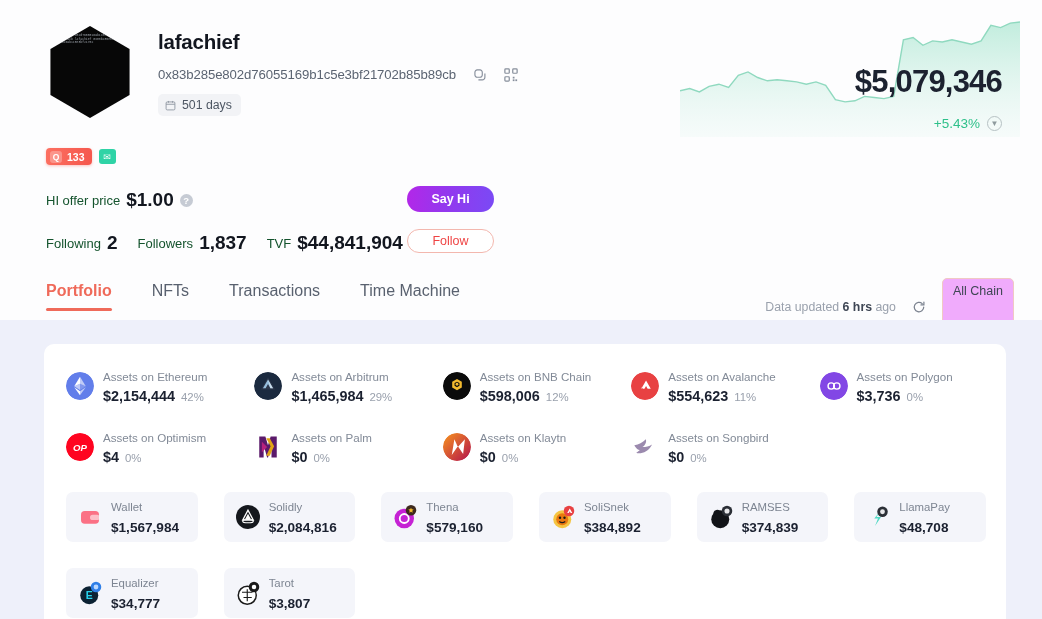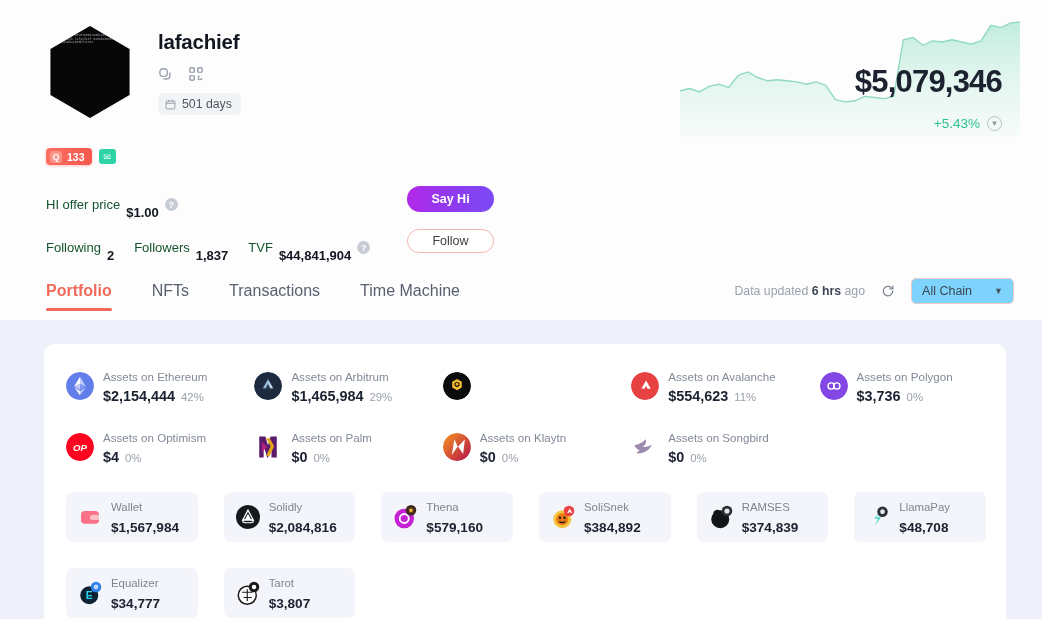--- a/index.html
+++ b/index.html
@@ -66,21 +66,21 @@
   }
   .mail-badge {
     width: 17px; height: 15px; border-radius: 3px;
     background: #2fd3a6; display: inline-flex; align-items: center; justify-content: center;
     color: #fff; font-size: 9px;
   }
 
   
   .offer-row { position: absolute; left: 46px; top: 189px; display: flex; align-items: center; gap: 6px; font-size: 13px; }
   .label-muted { color: #14532d; }
-  .val-strong { color: #12161f; font-weight: bold; font-size: 13px; margin-top: 16px; }
+  .val-strong { color: #12161f; font-weight: bold; font-size: 19px; }
   .qmark {
     width: 13px; height: 13px; border-radius: 50%; background: #c6cbd4; color:#fff;
     font-size: 9.5px; display: inline-flex; align-items: center; justify-content: center;
     font-weight: bold; cursor: pointer;
   }
 
   .stats-row { position: absolute; left: 46px; top: 232px; display: flex; align-items: flex-end; gap: 20px; font-size: 13px; }
   .stat { display: flex; align-items: center; gap: 6px; }
 
   
@@ -88,21 +88,21 @@
     position: absolute; left: 407px; top: 186px;
     width: 87px; height: 26px; border-radius: 13px; border: none;
     background: linear-gradient(95deg,#b327e8 0%,#9338ee 45%,#7a4af5 100%);
     color: #fff; font-size: 12.5px; font-weight: bold; cursor: pointer;
     font-family: "Liberation Sans", sans-serif;
   }
   .btn-follow {
     position: absolute; left: 407px; top: 229px;
     width: 87px; height: 24px; border-radius: 12px;
     background: #fff; border: 1px solid #f3b7ae;
-    color: #404040; font-size: 12.5px; cursor: pointer;
+    color: #ef4444; font-size: 12.5px; cursor: pointer;
     font-family: "Liberation Sans", sans-serif;
   }
 
   
   .value-block { position: absolute; right: 22px; top: 12px; width: 340px; height: 125px; }
   .spark { position: absolute; inset: 0; width: 340px; height: 125px; }
   .value-amt {
     position: absolute; right: 18px; top: 52px;
     font-size: 31px; font-weight: bold; color: #1c2230; letter-spacing: -0.8px;
     text-align: right;
@@ -129,22 +129,22 @@
   .tab.active::after {
     content: ""; position: absolute; left: 0; right: 0; bottom: 0;
     height: 3px; background: #ef6a5a; border-radius: 2px;
   }
   .tabs-right { position: absolute; right: 28px; top: -4px; display: flex; align-items: center; gap: 16px; }
   .updated { font-size: 12.3px; color: #9aa1ad; }
   .updated b { color: #3e4654; }
   .refresh-ic { color: #7b828f; cursor: pointer; display: inline-flex; }
   .chain-select {
     display: inline-flex; align-items: center; gap: 22px;
-    border: 1px solid #f0c9c3; border-radius: 5px; background: #7dd3fc;
-    padding: 5px 10px; font-size: 12.5px; color: #3e4654; cursor: pointer;
+    border: 1px solid #f0c9c3; border-radius: 5px; background: #f0abfc;
+    padding: 5px 10px; font-size: 12.5px; color: #3e4654; cursor: pointer; flex-direction: column;
   }
   .chain-select .car { font-size: 9px; color: #4b5360; }
 
   
   .body-area { position: absolute; left: 0; top: 320px; right: 0; bottom: 0; background: #eef0fa; }
   .card {
     position: absolute; left: 44px; top: 24px; width: 962px; min-height: 330px;
     background: #fff; border-radius: 10px; padding: 22px 20px 16px 22px;
   }
 
@@ -183,20 +183,21 @@
 
   <div class="header">
 
     <div class="profile-top">
       <div class="avatar">
         <div class="avatar-text">0x83b285e802d76055169b1c5e3bf21702b85b89cb lafachief 0x83b285e802d76055169b1c5e3bf21702</div>
       </div>
       <div class="pinfo">
         <div class="username">lafachief</div>
         <div class="addr-row">
+          <span class="addr">0x83b285e802d76055169b1c5e3bf21702b85b89cb</span>
           <span class="ic">
             <svg width="14" height="14" viewBox="0 0 16 16" fill="none" stroke="currentColor" stroke-width="1.3">
               <rect x="2.2" y="2.2" width="8.4" height="8.4" rx="2.6"></rect>
               <path d="M6.2 13.6h4.4a3 3 0 0 0 3-3V6.4"></path>
             </svg>
           </span>
           <span class="ic">
             <svg width="14" height="14" viewBox="0 0 16 16" fill="currentColor">
               <rect x="1" y="1" width="5" height="5" rx="1" fill="none" stroke="currentColor" stroke-width="1.4"></rect>
               <rect x="10" y="1" width="5" height="5" rx="1" fill="none" stroke="currentColor" stroke-width="1.4"></rect>
@@ -343,20 +344,27 @@
 
         <div class="chain-item">
           <span class="chain-logo">
             <svg width="28" height="28" viewBox="0 0 32 32">
                 <circle cx="16" cy="16" r="16" fill="#0B0B0B"></circle>
                 <path d="M16 8l5.5 3.2v6.4L16 20.8l-5.5-3.2v-6.4z" fill="#F3BA2F"></path>
                 <path d="M16 11l2.8 1.6v3.2L16 17.4l-2.8-1.6v-3.2z" fill="#0B0B0B"></path>
                 <circle cx="16" cy="14" r="1.6" fill="#F3BA2F"></circle>
               </svg>
           </span>
+          <span class="chain-txt">
+            <span class="chain-name">Assets on BNB Chain</span>
+            <span class="chain-amt-row">
+              <span class="chain-amt">$598,006</span>
+              <span class="chain-pct">12%</span>
+            </span>
+          </span>
         </div>
 
         <div class="chain-item">
           <span class="chain-logo">
             <svg width="28" height="28" viewBox="0 0 32 32">
                 <circle cx="16" cy="16" r="16" fill="#E84142"></circle>
                 <path d="M17.2 9.8l5.4 9.4h-3.6l-1.8-3.2-1.8 3.2h-3.6zM12.4 17.3l-1.1 1.9h2.2z" fill="#fff"></path>
               </svg>
           </span>
           <span class="chain-txt">

